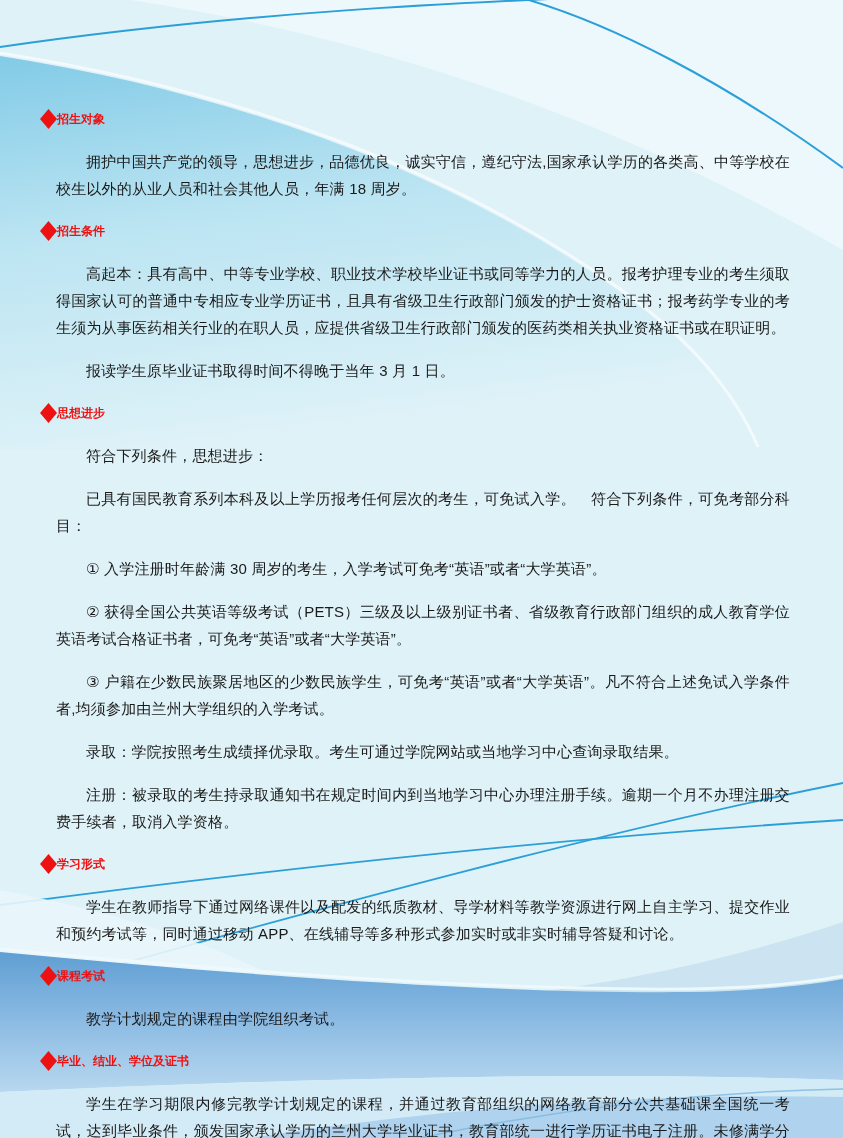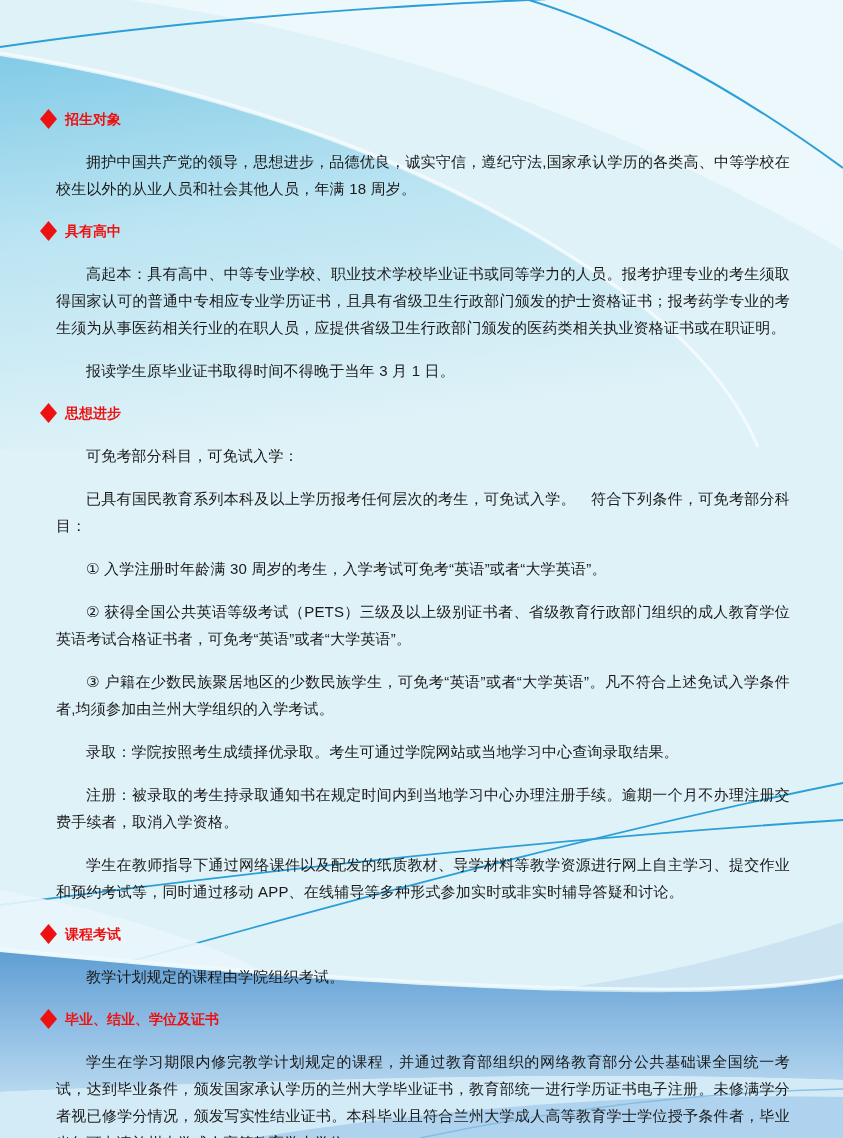--- a/index.html
+++ b/index.html
@@ -7,23 +7,23 @@
     width:843px;height:1138px;position:relative;overflow:hidden;
     font-family:"Liberation Sans","DejaVu Sans",sans-serif;
     background:#dff2f8;
   }
   .bg{position:absolute;inset:0;z-index:0;}
   .content{
     position:absolute;left:40px;right:37px;top:95px;bottom:0;
     z-index:1;overflow:hidden;
   }
   .section-title{
-    display:flex;align-items:center;gap:8px;
+    display:flex;align-items:center;gap:0;
     margin:11px 0 8px;line-height:26px;
-    font-size:14px;font-weight:bold;color:#ee1111;
+    font-size:12px;font-weight:bold;color:#ee1111;
   }
   .diamond{
     width:17px;height:20px;flex:0 0 17px;background:#ee1111;
     clip-path:polygon(50% 0,100% 50%,50% 100%,0 50%);
   }
   .body-p{
     margin:16px;font-size:15px;line-height:27px;color:#1a1a1a;
     text-align:justify;text-indent:2em;letter-spacing:0.2px;
   }
 </style>
@@ -76,44 +76,48 @@
     <div class="section-title">
       <span class="diamond"></span>
       <span>招生对象</span>
     </div>
     <p class="body-p">拥护中国共产党的领导，思想进步，品德优良，诚实守信，遵纪守法,国家承认学历的各类高、中等学校在校生以外的从业人员和社会其他人员，年满 18 周岁。</p>
   </div>
 
   <div class="section">
     <div class="section-title">
       <span class="diamond"></span>
-      <span>具有高中</span>
+      <span>招生条件</span>
     </div>
     <p class="body-p">高起本：具有高中、中等专业学校、职业技术学校毕业证书或同等学力的人员。报考护理专业的考生须取得国家认可的普通中专相应专业学历证书，且具有省级卫生行政部门颁发的护士资格证书；报考药学专业的考生须为从事医药相关行业的在职人员，应提供省级卫生行政部门颁发的医药类相关执业资格证书或在职证明。</p>
     <p class="body-p">报读学生原毕业证书取得时间不得晚于当年 3 月 1 日。</p>
   </div>
 
   <div class="section">
     <div class="section-title">
       <span class="diamond"></span>
       <span>思想进步</span>
     </div>
-    <p class="body-p">可免考部分科目，可免试入学：</p>
+    <p class="body-p">符合下列条件，思想进步：</p>
     <p class="body-p">已具有国民教育系列本科及以上学历报考任何层次的考生，可免试入学。　符合下列条件，可免考部分科目：</p>
     <p class="body-p">① 入学注册时年龄满 30 周岁的考生，入学考试可免考“英语”或者“大学英语”。</p>
     <p class="body-p">② 获得全国公共英语等级考试（PETS）三级及以上级别证书者、省级教育行政部门组织的成人教育学位英语考试合格证书者，可免考“英语”或者“大学英语”。</p>
     <p class="body-p">③ 户籍在少数民族聚居地区的少数民族学生，可免考“英语”或者“大学英语”。凡不符合上述免试入学条件者,均须参加由兰州大学组织的入学考试。</p>
   </div>
 
   <div class="section">
     <p class="body-p">录取：学院按照考生成绩择优录取。考生可通过学院网站或当地学习中心查询录取结果。</p>
     <p class="body-p">注册：被录取的考生持录取通知书在规定时间内到当地学习中心办理注册手续。逾期一个月不办理注册交费手续者，取消入学资格。</p>
   </div>
 
   <div class="section">
+    <div class="section-title">
+      <span class="diamond"></span>
+      <span>学习形式</span>
+    </div>
     <p class="body-p">学生在教师指导下通过网络课件以及配发的纸质教材、导学材料等教学资源进行网上自主学习、提交作业和预约考试等，同时通过移动 APP、在线辅导等多种形式参加实时或非实时辅导答疑和讨论。</p>
   </div>
 
   <div class="section">
     <div class="section-title">
       <span class="diamond"></span>
       <span>课程考试</span>
     </div>
     <p class="body-p">教学计划规定的课程由学院组织考试。</p>
   </div>

